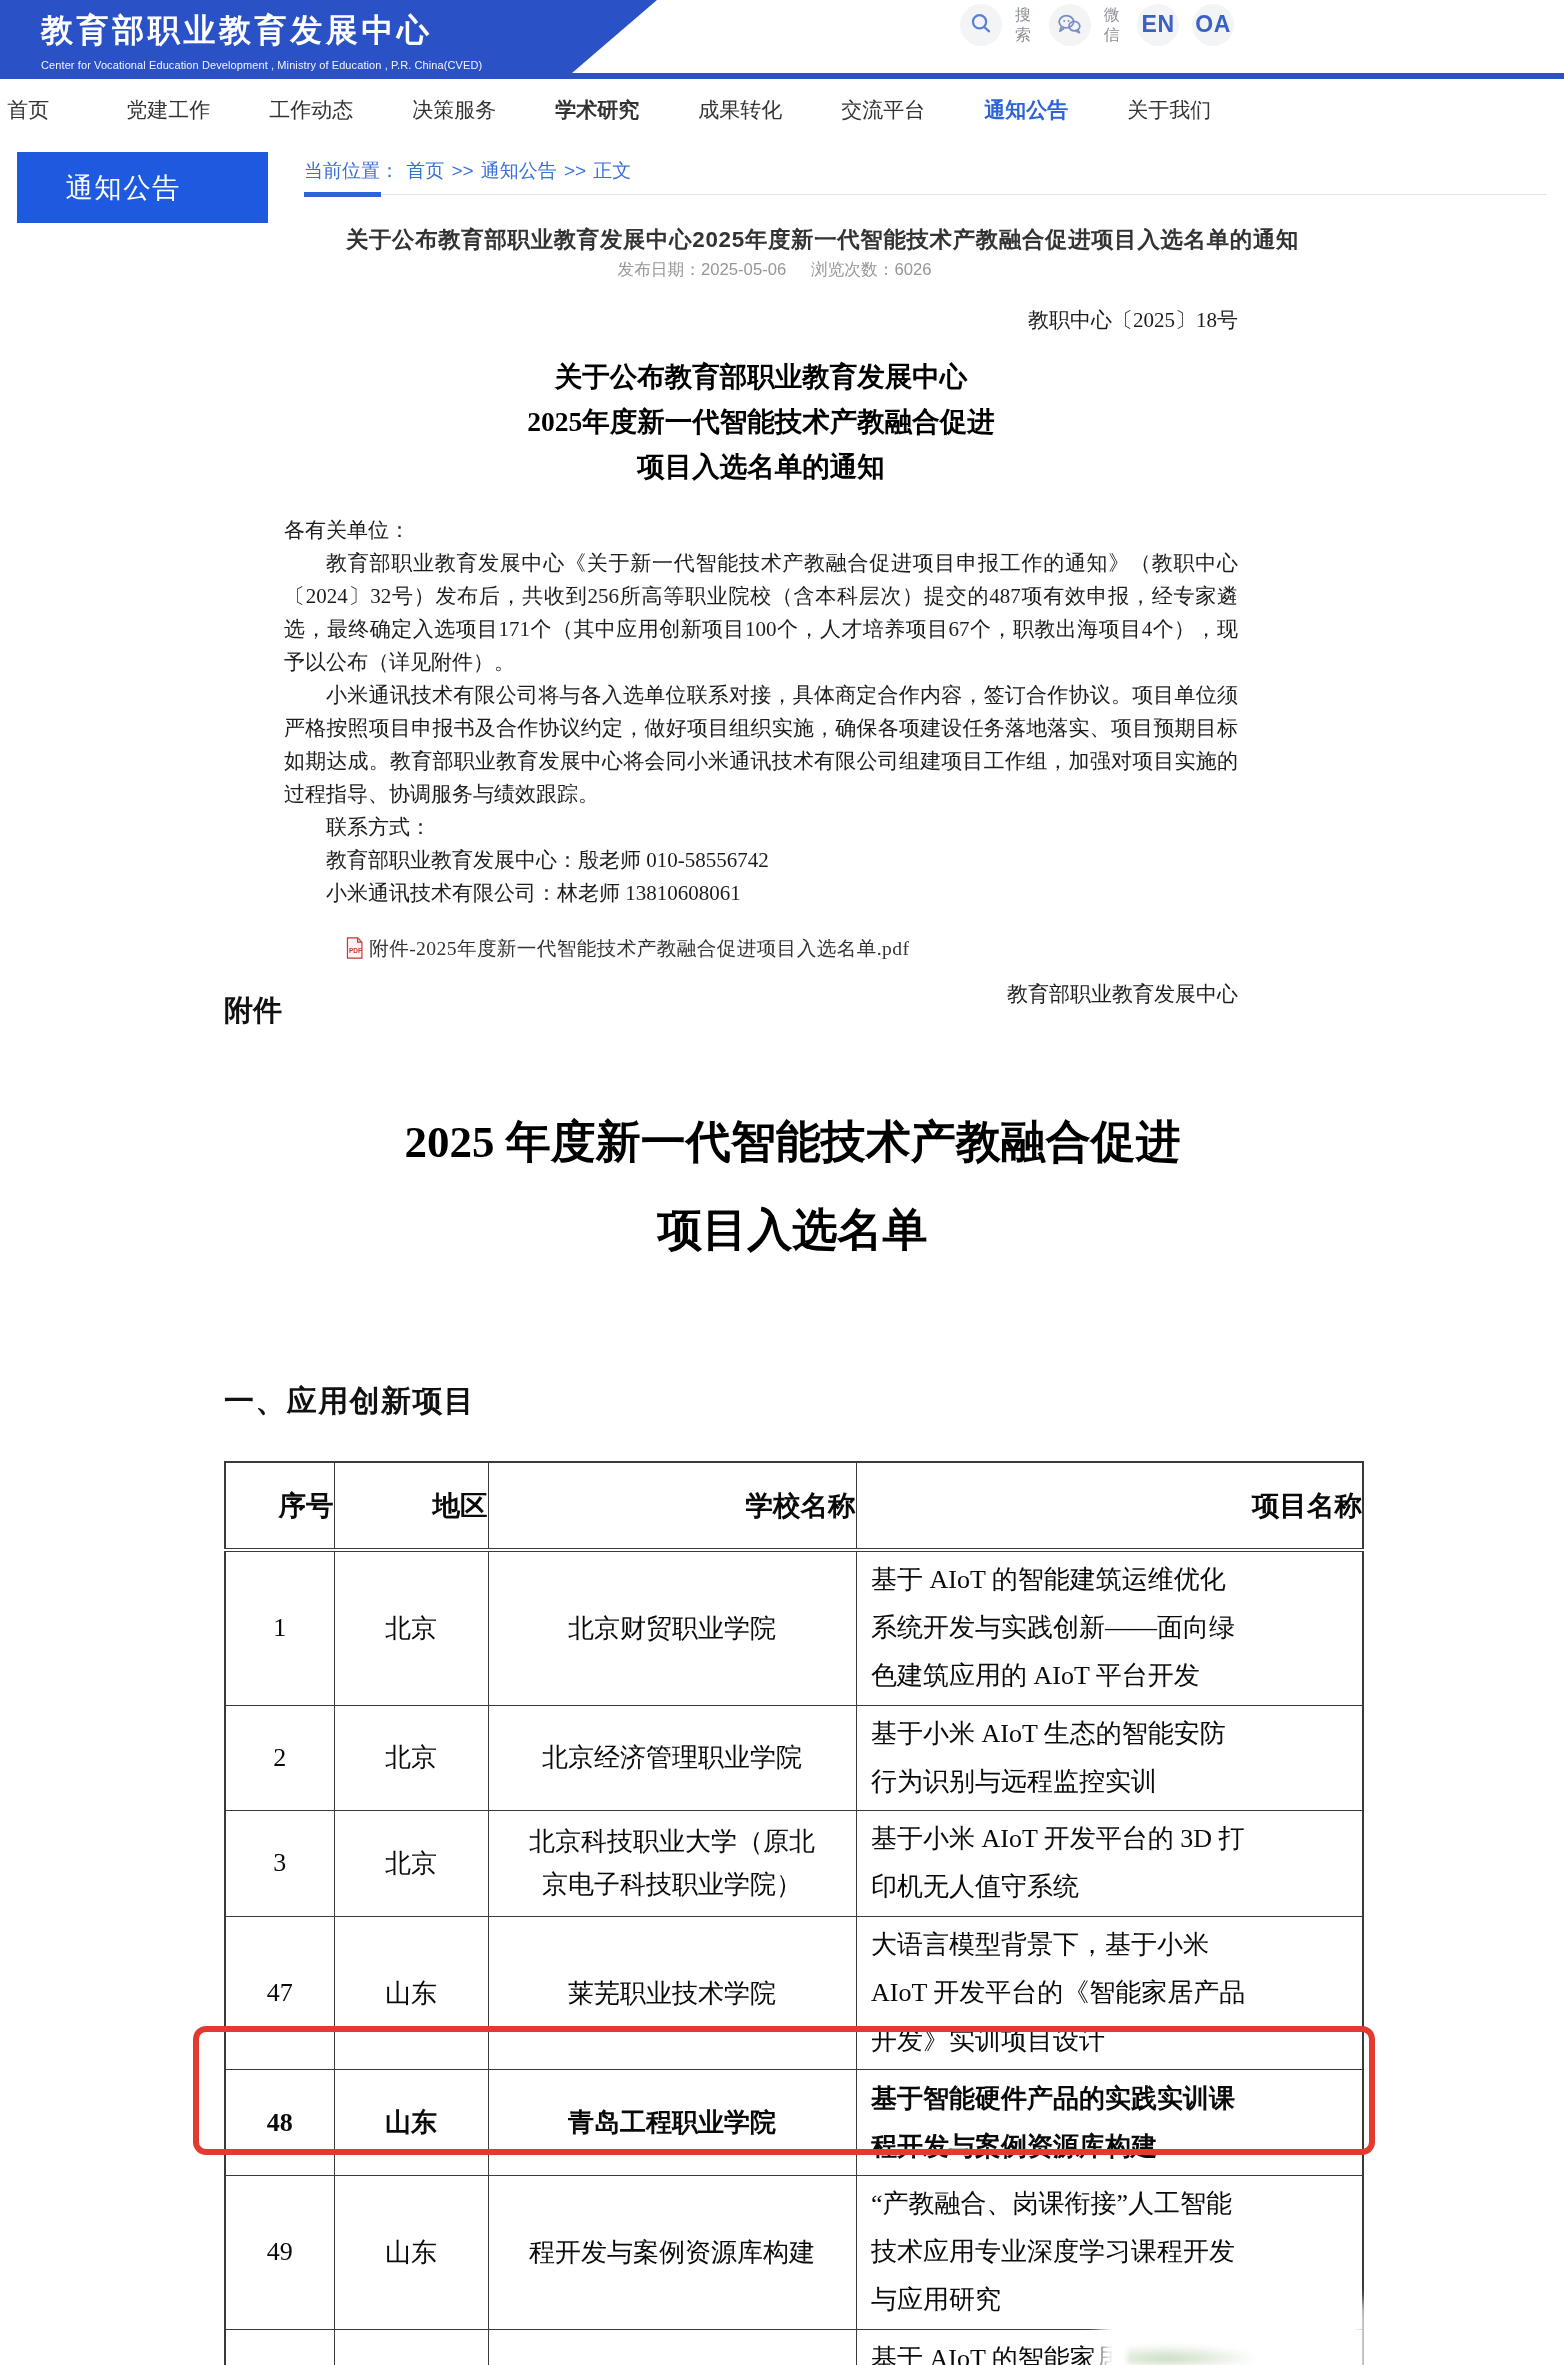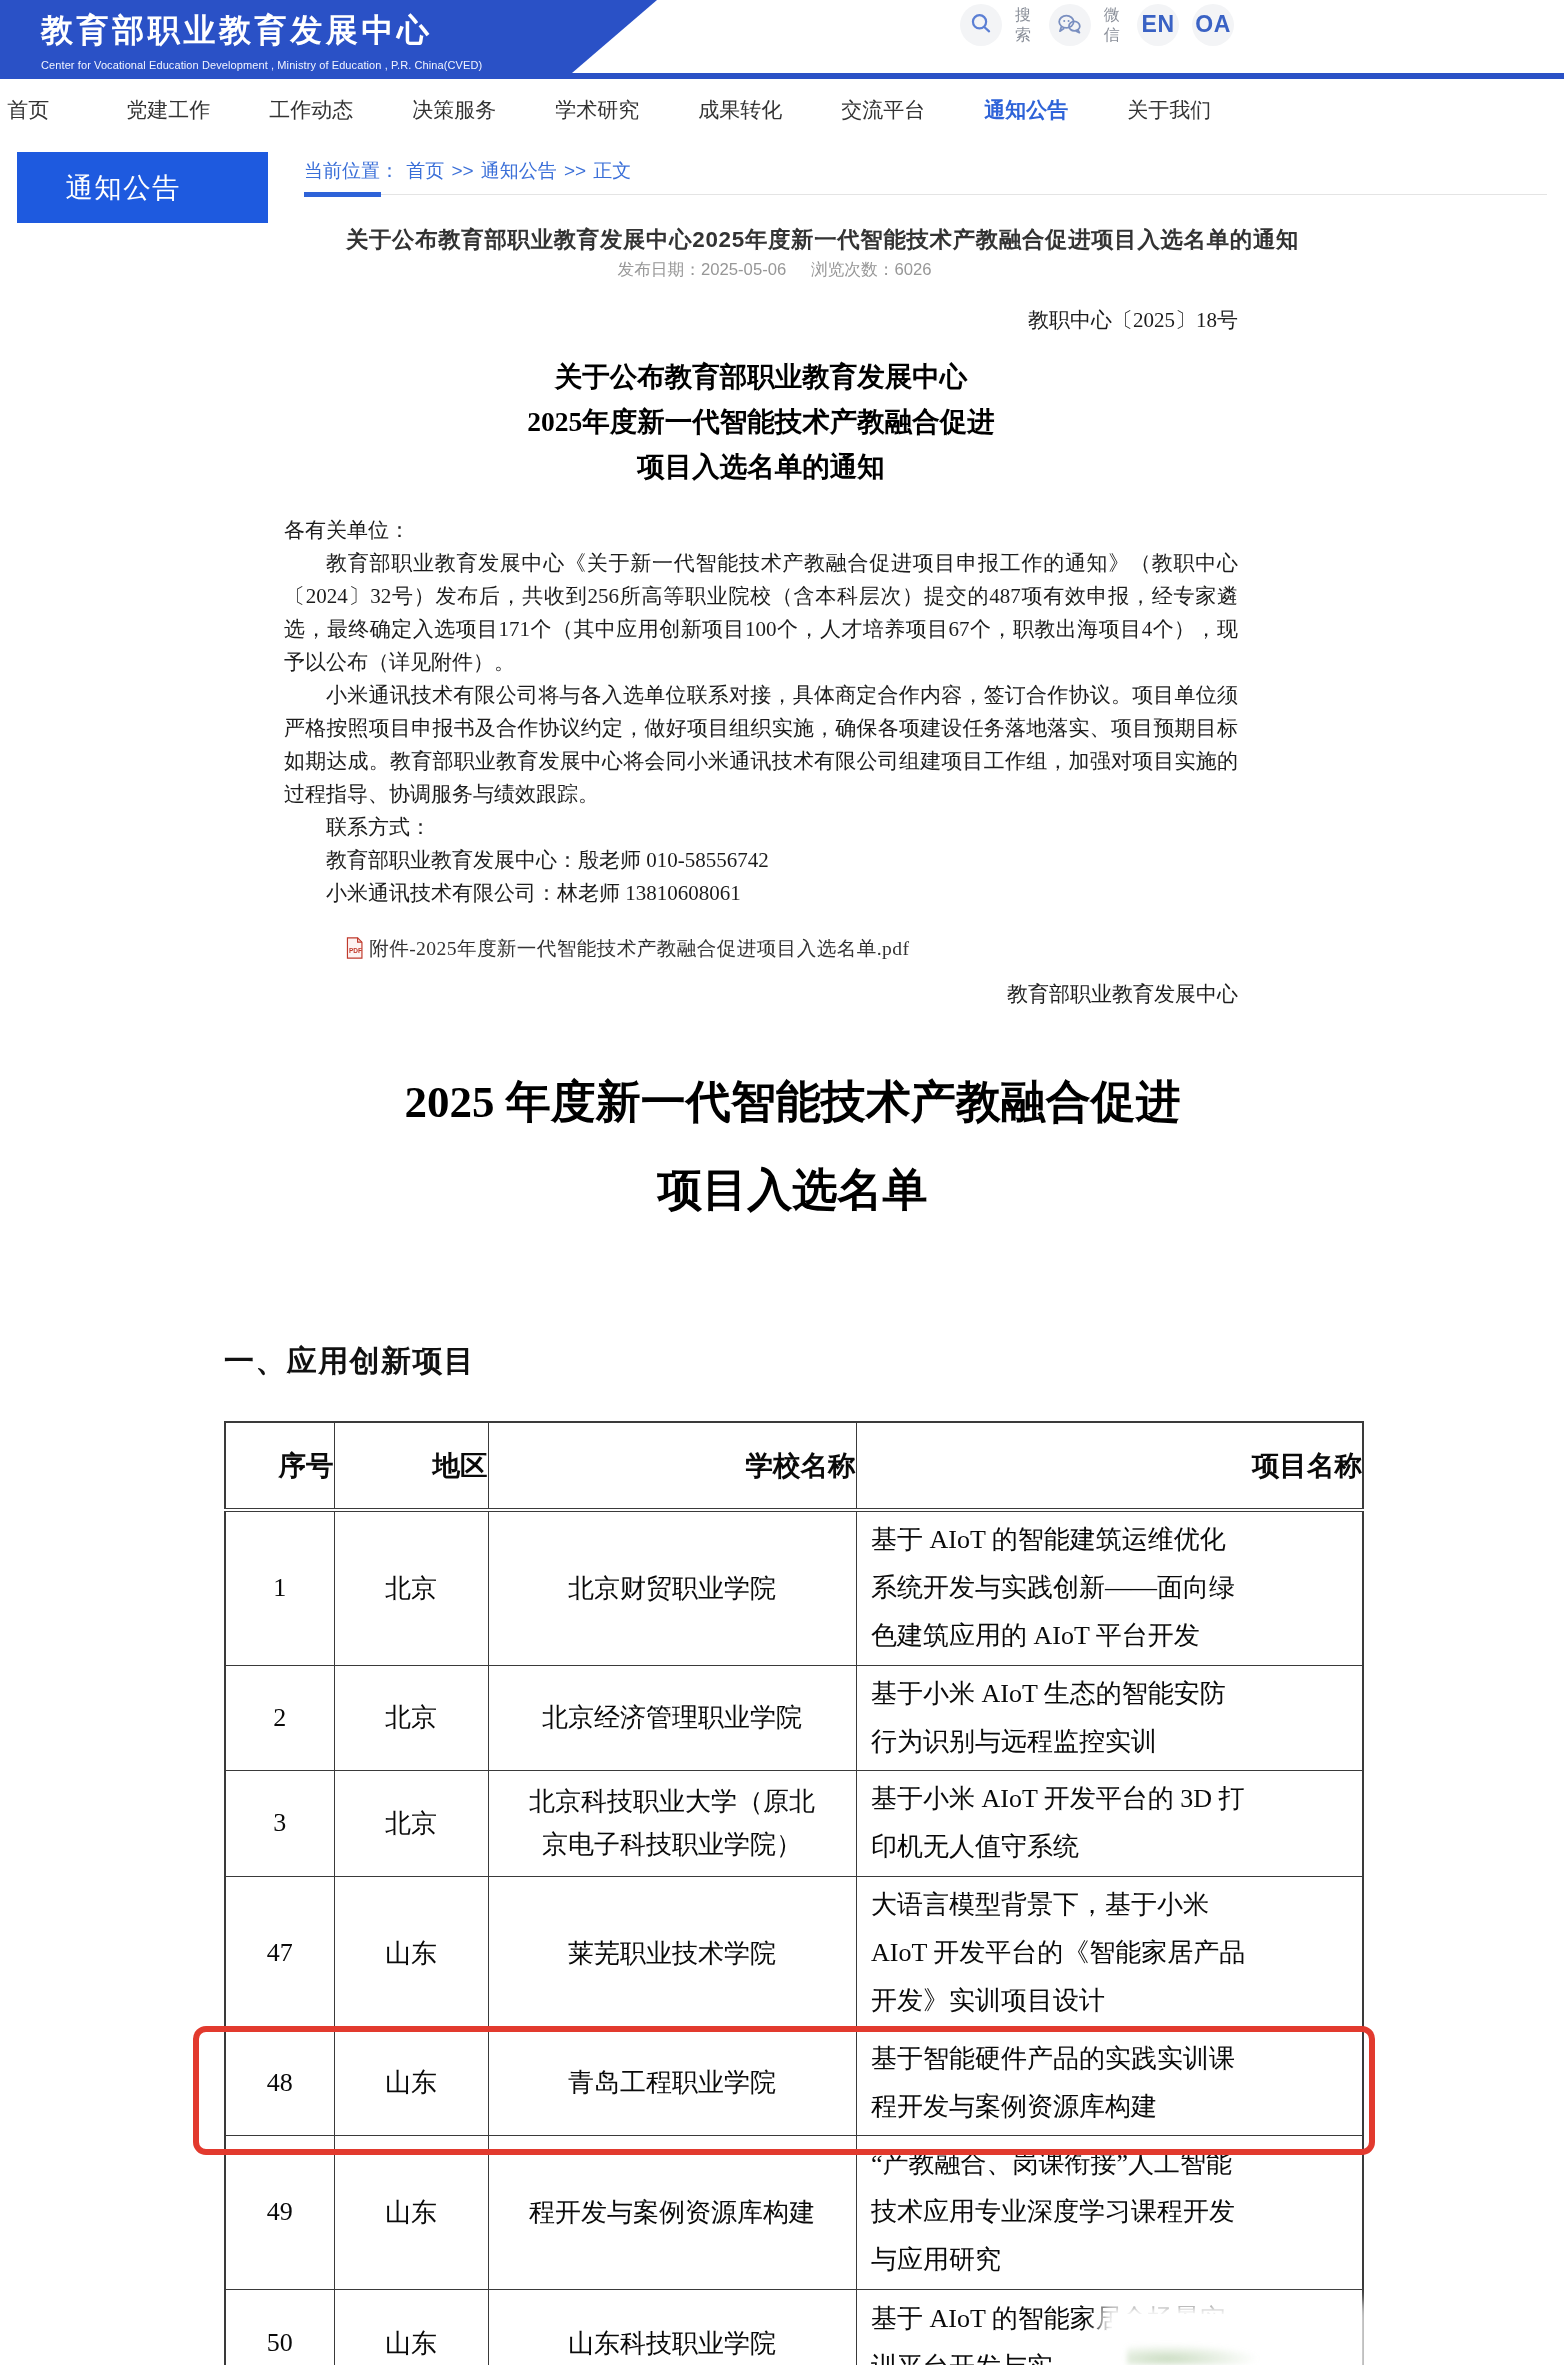--- a/index.html
+++ b/index.html
@@ -77,21 +77,21 @@
   table.list col.c1{width:109px} table.list col.c2{width:154px}
   table.list col.c3{width:368px} table.list col.c4{width:507px}
   table.list th, table.list td { border:1.4px solid #3a3a3a; vertical-align:middle; }
   table.list { border:2.2px solid #3a3a3a; border-top-width:2.9px; }
   table.list thead th { height:88px; font-size:27.5px; font-weight:bold; text-align:right;
                         border-bottom:4.3px double #3a3a3a; }
   td.c-num, td.c-region { text-align:center; font-family:"Liberation Serif", serif; }
   td.c-school { text-align:center; white-space:pre-line; line-height:43px; padding:8px 10px; }
   td.c-project { text-align:left; white-space:pre-line; line-height:48px; padding:4.3px 14.5px; }
   .trow-0 { height:154px; } .trow-1 { height:98px; } .trow-2 { height:101px; }
-  .trow-3 { height:145px; } .trow-4 { height:104px; } .trow-5 { height:152px; }
+  .trow-3 { height:145px; } .trow-4 { height:104px;font-weight:bold; } .trow-5 { height:152px; }
   .trow-6 { height:109px; }
   .trow-2 td { border-bottom:4.3px double #3a3a3a; }
 
   
   .highlight-box { position:absolute; left:193px; top:2026px; width:1182px; height:129px;
                    border:6.5px solid #e23a2e; border-radius:13px; pointer-events:none; z-index:5; }
 
   
   .blur-patch { position:absolute; left:1112px; top:2314px; width:243px; height:54px;
                 background:#ffffff; box-shadow:0 0 14.5px 11.6px #ffffff; z-index:4; }
@@ -215,20 +215,21 @@
         <path d="M2 1 h14 l6 6 v22 h-20 z" fill="#fdf3f2" stroke="#c0392b" stroke-width="1.6"></path>
         <path d="M16 1 v6 h6" fill="none" stroke="#c0392b" stroke-width="1.6"></path>
         <text x="4" y="22" font-size="9" font-family="Liberation Sans, sans-serif" fill="#c0392b" font-weight="bold">PDF</text>
       </svg>
       <span class="attach-link">附件-2025年度新一代智能技术产教融合促进项目入选名单.pdf</span>
     </div>
     <div class="signature">教育部职业教育发展中心</div>
   </div>
 
   <div class="appendix">
+    <div class="appendix-label">附件</div>
     <div class="big-title">
       <div>2025 年度新一代智能技术产教融合促进</div>
       <div>项目入选名单</div>
     </div>
     <div class="section-title">一、应用创新项目</div>
 
     <table class="list">
       <colgroup>
           <col class="c1">
           <col class="c2">

